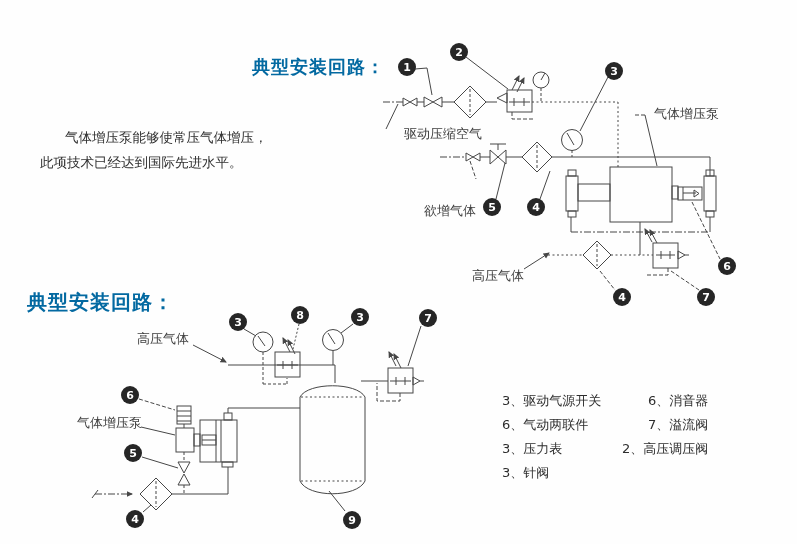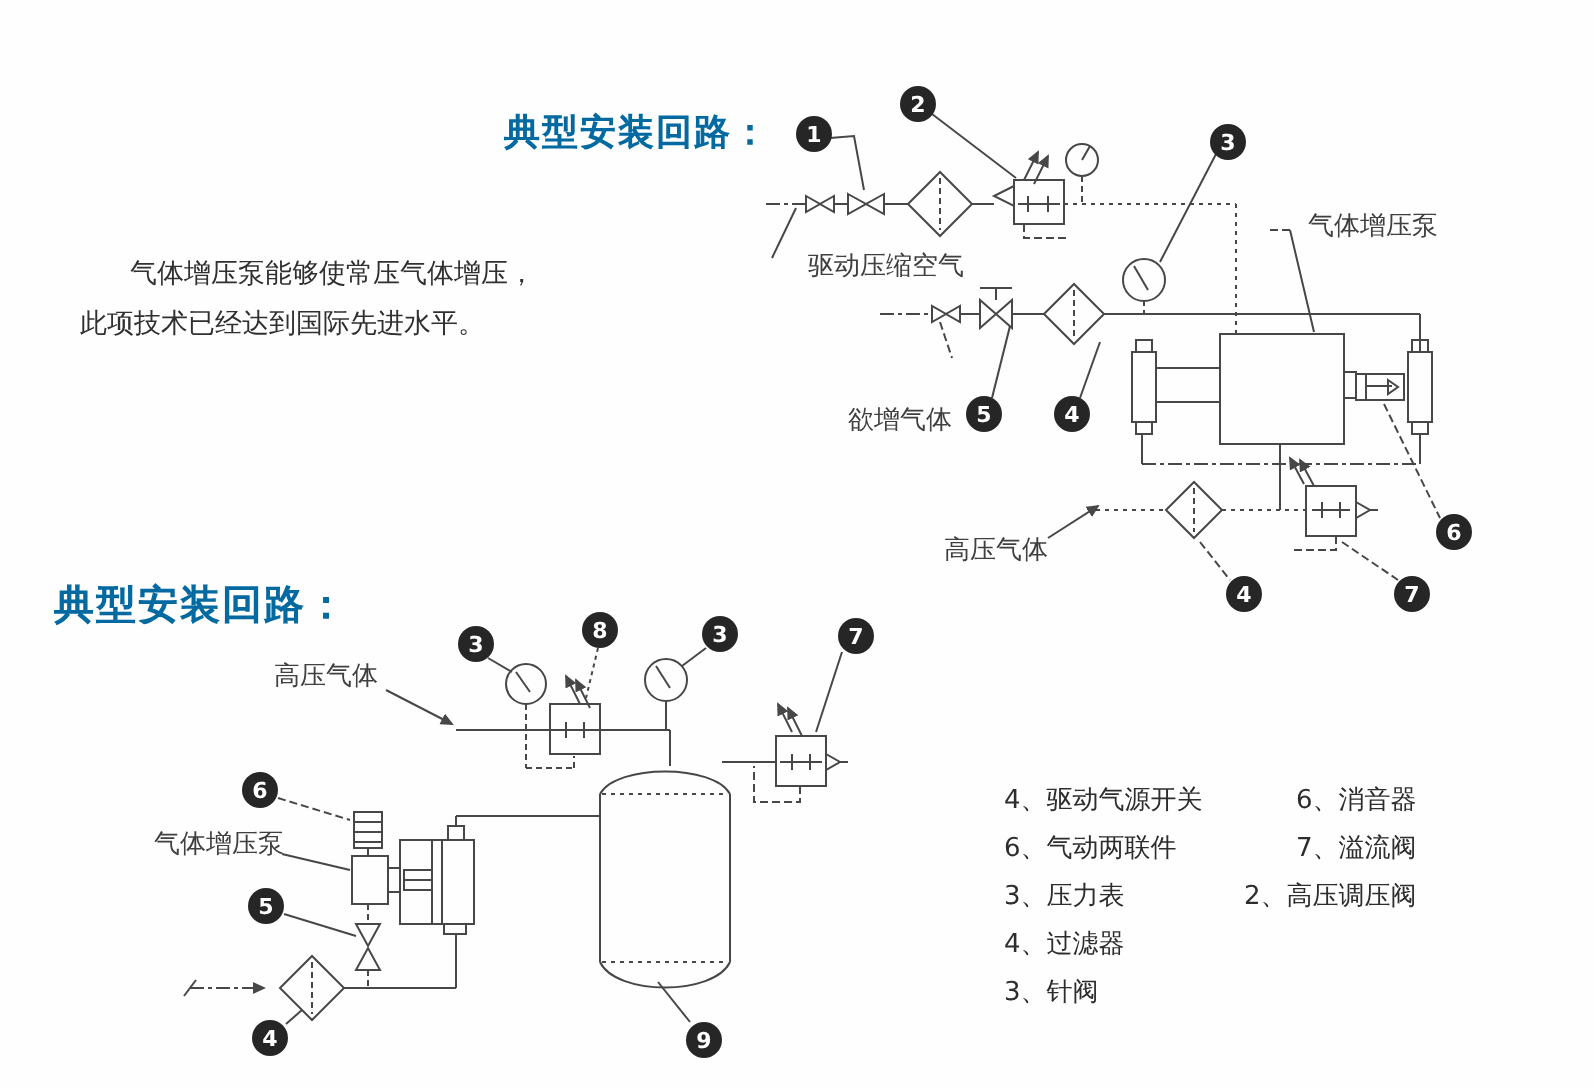--- a/index.html
+++ b/index.html
@@ -227,24 +227,23 @@
 <div class="txt title t2">典型安装回路：</div>
 
 <div class="txt lbl-drive">驱动压缩空气</div>
 <div class="txt lbl-boost">欲增气体</div>
 <div class="txt lbl-pump-top">气体增压泵</div>
 <div class="txt lbl-hp-top">高压气体</div>
 <div class="txt lbl-hp-bot">高压气体</div>
 <div class="txt lbl-pump-bot">气体增压泵</div>
 
 <div class="legend lg1">
-  <div class="li">4、驱动气源开关</div>
+  <div class="li">3、驱动气源开关</div>
   <div class="li">6、气动两联件</div>
   <div class="li">3、压力表</div>
-  <div class="li">4、过滤器</div>
   <div class="li">3、针阀</div>
 </div>
 <div class="legend lg2">
   <div class="li">6、消音器</div>
   <div class="li">7、溢流阀</div>
   <div class="li">2、高压调压阀</div>
 </div>
 
 </div>
 

